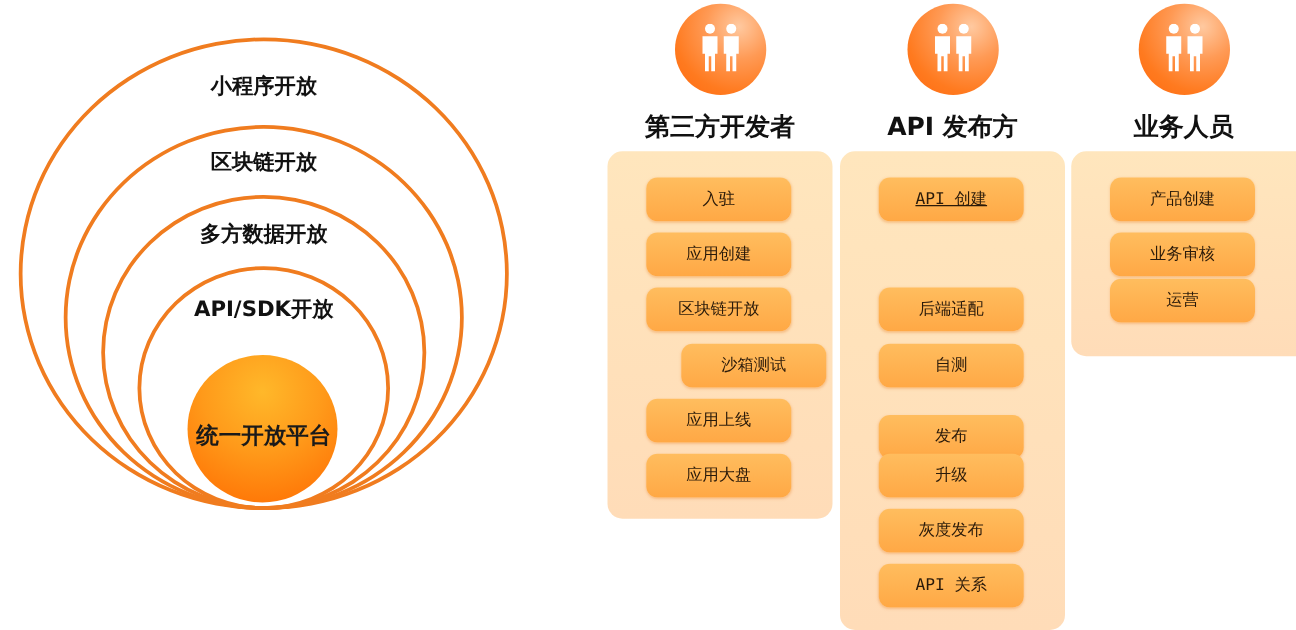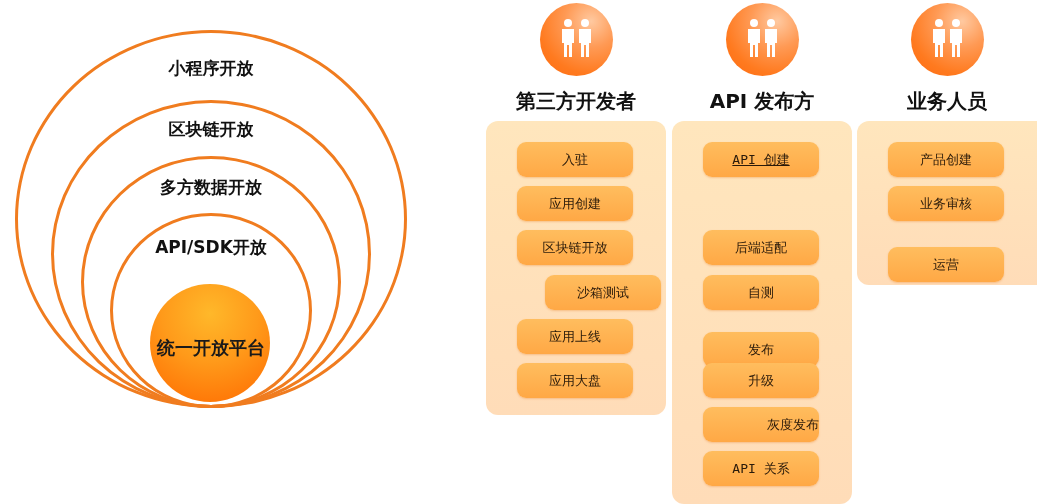--- a/index.html
+++ b/index.html
@@ -74,35 +74,35 @@
     </g>
       </svg>
   </div>
   <div class="role-title">API 发布方</div>
   <div class="panel" style="height:383px;">
     <div class="step" style="top:21px;font-family:'DejaVu Sans Mono',monospace;text-decoration:underline;">API 创建</div>
     <div class="step" style="top:109px;">后端适配</div>
     <div class="step" style="top:154px;">自测</div>
     <div class="step" style="top:198px;margin-top:13px;">发布</div>
     <div class="step" style="top:242px;">升级</div>
-    <div class="step" style="top:286px;text-align:right;">灰度发布</div>
+    <div class="step" style="top:286px;">灰度发布</div>
     <div class="step" style="top:330px;font-family:'DejaVu Sans Mono',monospace;">API 关系</div>
   </div>
 </div>
 
 <div class="col" style="left:857px;">
   <div class="role-icon">
     <svg width="36" height="40" viewBox="0 0 36 40">
         <g fill="#fff">
       <circle cx="9" cy="4" r="4"></circle>
           <path d="M3 10 h12 v14 h-2 v14 h-3 v-12 h-2 v12 h-3 v-14 h-2z"></path>
       <circle cx="26" cy="4" r="4"></circle>
           <path d="M20 10 h12 v14 h-2 v14 h-3 v-12 h-2 v12 h-3 v-14 h-2z"></path>
     </g>
       </svg>
   </div>
   <div class="role-title">业务人员</div>
   <div class="panel" style="height:164px;padding-left:16px;">
     <div class="step" style="top:21px;">产品创建</div>
     <div class="step" style="top:65px;">业务审核</div>
-    <div class="step" style="top:126px;">运营</div>
+    <div class="step" style="top:102px;">运营</div>
   </div>
 </div>
 
 </body></html>

